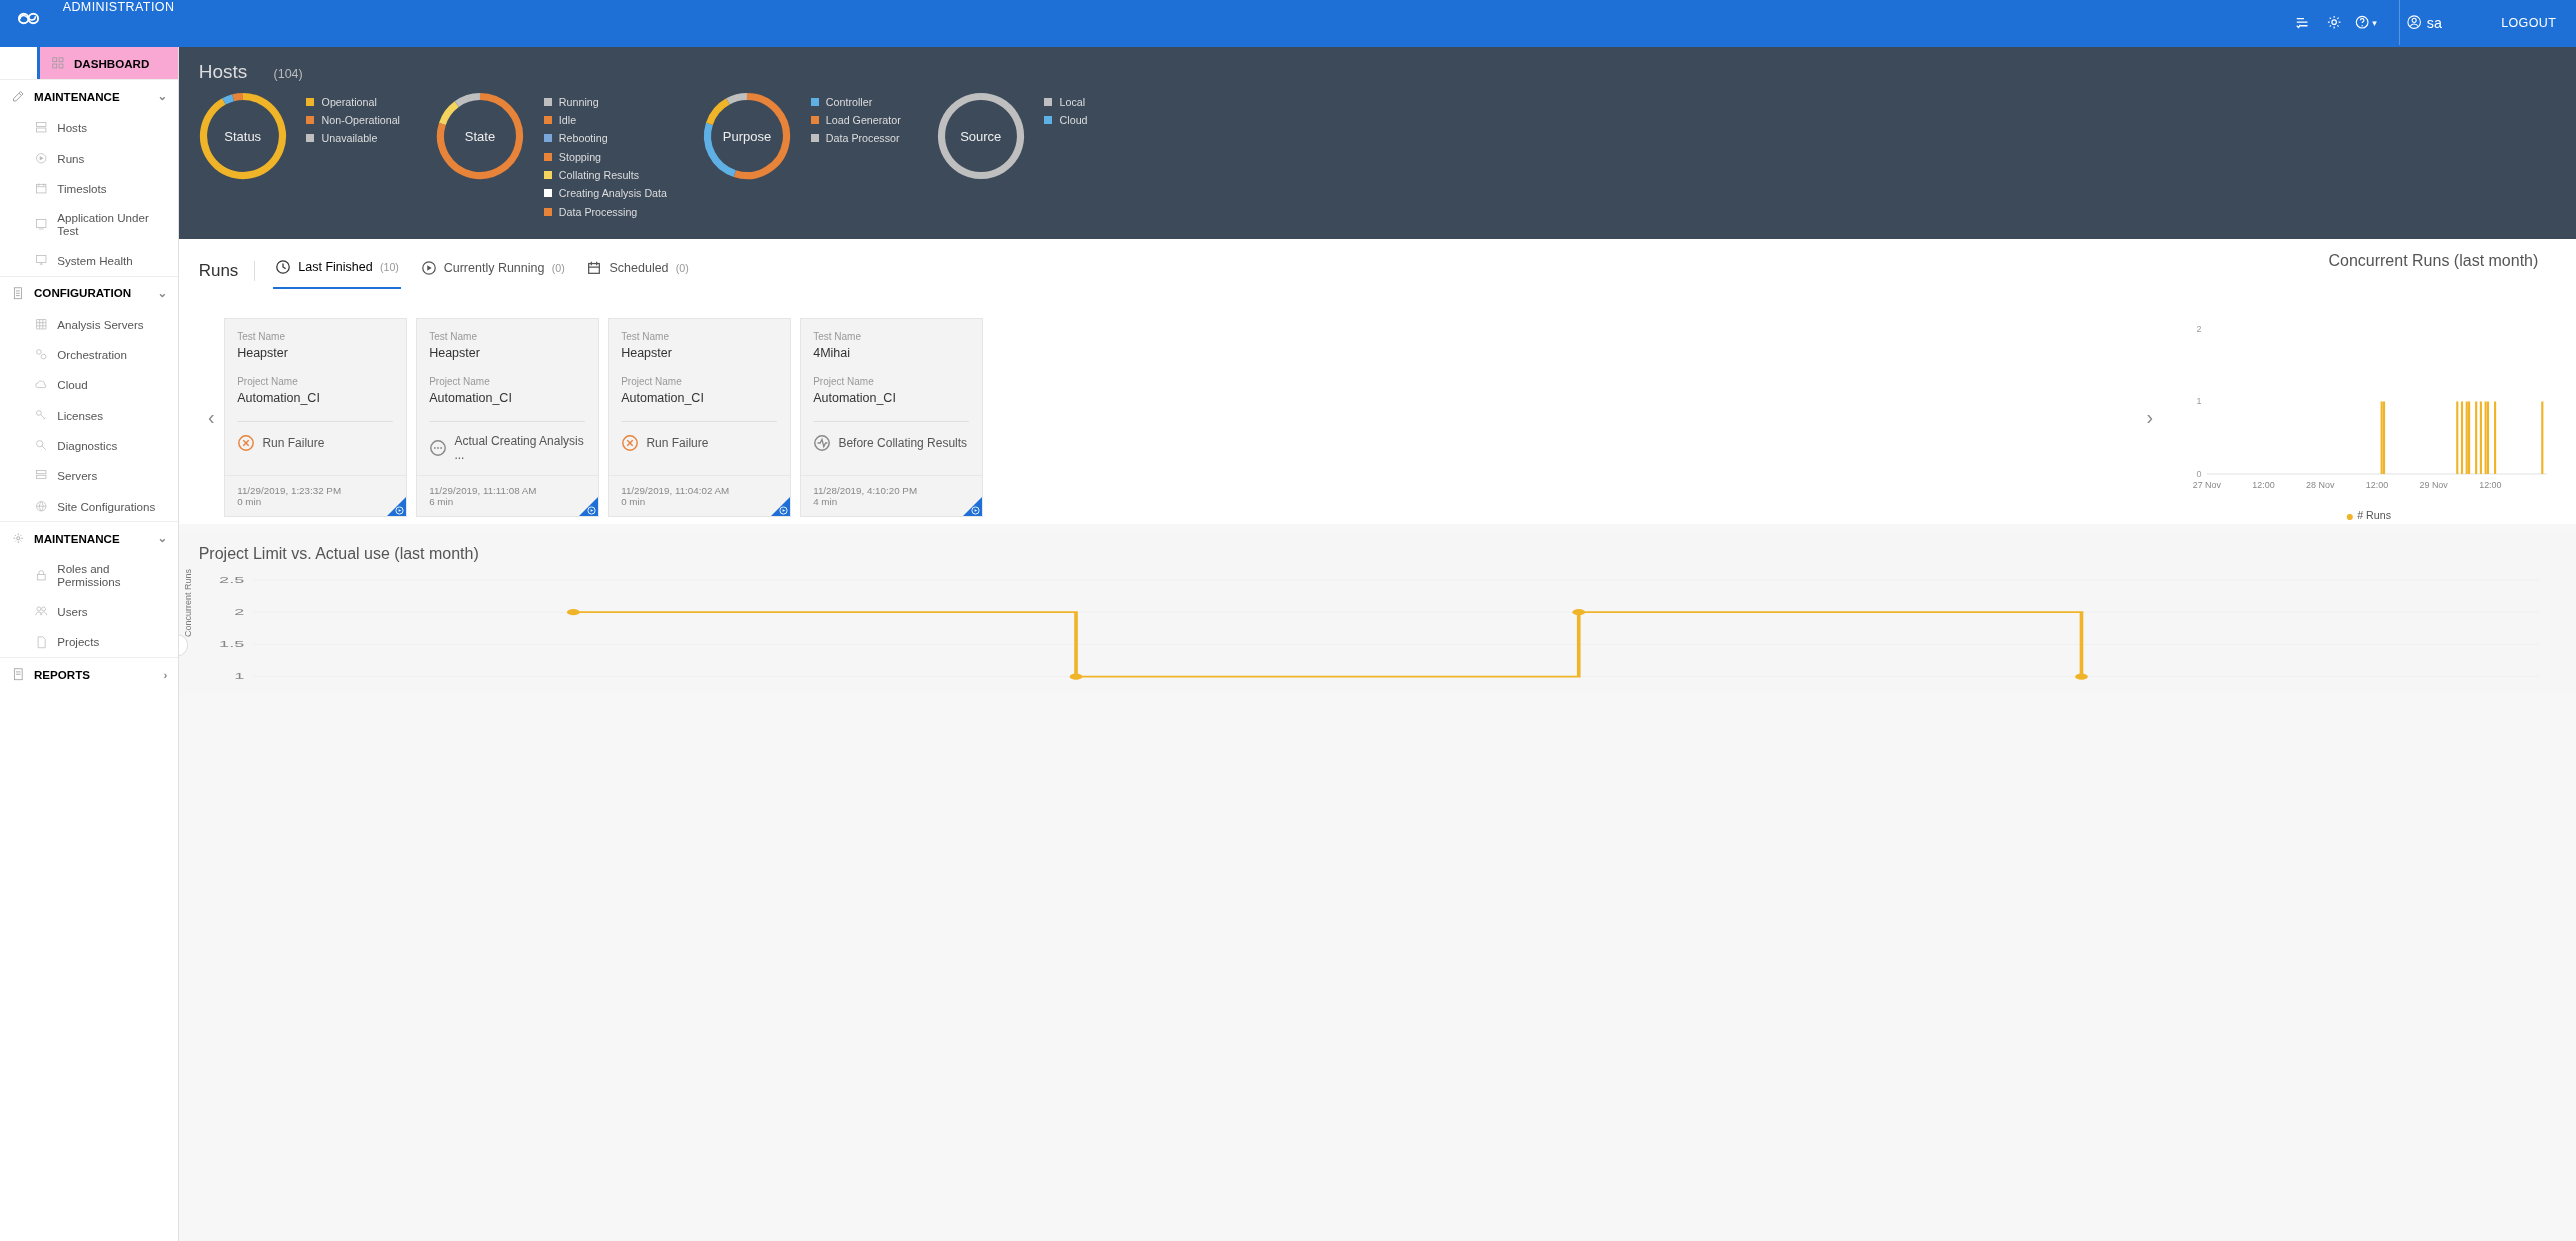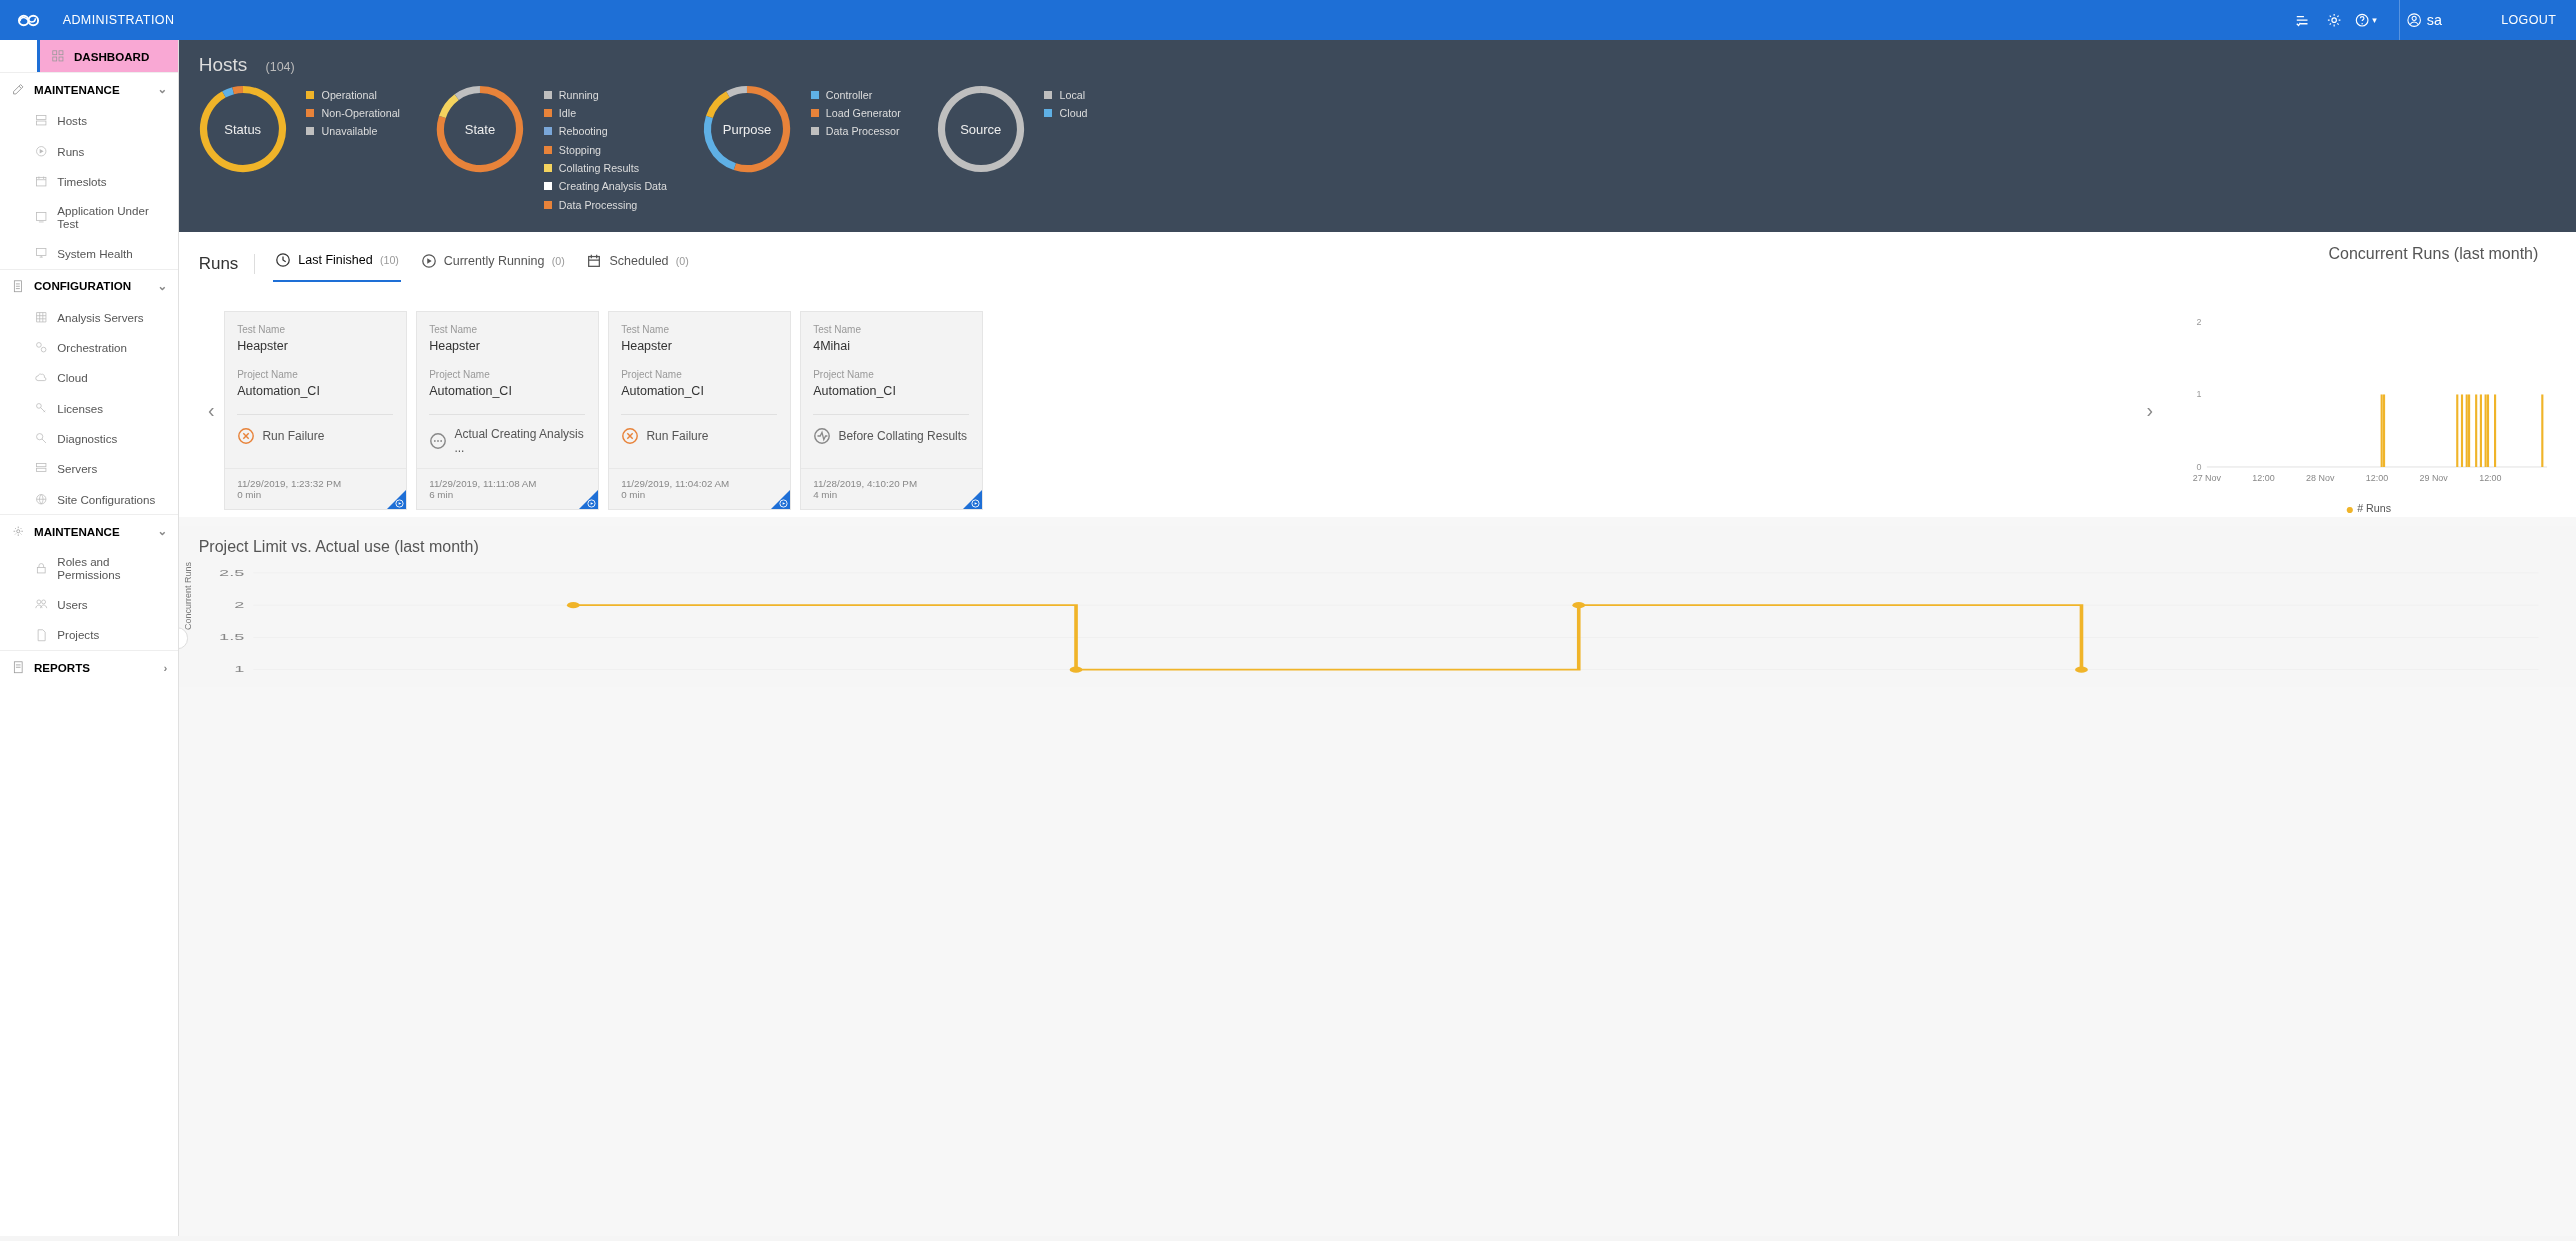--- a/index.html
+++ b/index.html
@@ -1,18 +1,18 @@
 <!DOCTYPE html>
 <html style="font-size:14.3px"><head>
 <meta charset="utf-8">
 <style>
 * { margin: 0; padding: 0; box-sizing: border-box; font-family: -apple-system, BlinkMacSystemFont, "Segoe UI", Arial, sans-serif; }
 body { background: #f5f5f5; color: #333; }
 
-.topbar { background: #1e6fd6; color: #fff; height: 40px; display: flex; align-items: center; padding: 0 10.7px; }
+.topbar { background: #1e6fd6; color: #fff; height: 47px; display: flex; align-items: flex-start; padding: 0 10.7px; }
 .logo-box { width: 36px; height: 36px; display: flex; align-items: center; justify-content: center; }
 .logo-svg { width: 23px; height: 23px; }
 .topbar-title { margin-left: 16px; font-size: 12.5px; letter-spacing: 0.4px; font-weight: 500; }
 .topbar-spacer { flex: 1; }
 .topbar-icons { display: flex; align-items: center; gap: 16px; }
 .topbar-icon { width: 16px; height: 16px; display: flex; align-items: center; justify-content: center; cursor: pointer; }
 .topbar-user { display: flex; align-items: center; gap: 5.4px; padding: 0 7.2px; cursor: pointer; border-left: 0.9px solid rgba(255,255,255,0.25); margin-left: 9px; height: 45px; }
 .topbar-logout { margin-left: 36px; margin-right: 9px; font-size: 12.5px; letter-spacing: 0.4px; cursor: pointer; }
 
 .layout { display: flex; height: calc(100vh - 45px); }
@@ -23,21 +23,21 @@
 .side-item.header { font-weight: 700; color: #000; border-top: 0.9px solid #eee; padding: 9px 10.7px; }
 .side-item.header.first { border-top: none; }
 .side-icon { width: 14.3px; height: 14.3px; display: flex; align-items: center; justify-content: center; color: #999; flex-shrink: 0; }
 .side-chevron { margin-left: auto; color: #888; }
 .side-sub { padding-left: 34px; font-size: 11.6px; color: #555; }
 
 .main { flex: 1; overflow-y: auto; background: #f7f7f7; }
 
 .hosts-panel { background: #3d4a5a; color: #ddd; padding: 14.3px 19.7px 21.5px 19.7px; }
 .hosts-title { font-size: 19px; font-weight: 300; }
-.hosts-title .count { font-size: 12.5px; color: #bbb; margin-left: 13px; }
+.hosts-title .count { font-size: 12.5px; color: #bbb; margin-left: 21px; }
 .donut-row { display: flex; gap: 36px; margin-top: 9px; flex-wrap: wrap; }
 .donut-block { display: flex; align-items: flex-start; gap: 19.7px; }
 .donut { width: 88px; height: 88px; position: relative; flex-shrink: 0; }
 .donut-label { position: absolute; top: 50%; left: 50%; transform: translate(-50%,-50%); font-size: 13px; color: #eee; }
 .legend { display: flex; flex-direction: column; gap: 6.3px; font-size: 10.7px; padding-top: 3.6px; }
 .legend-item { display: flex; align-items: center; gap: 7.2px; }
 .legend-sq { width: 8px; height: 8px; flex-shrink: 0; }
 
 .runs-section { background: #fff; padding: 12.5px 19.7px 0 19.7px; }
 .runs-header { display: flex; align-items: center; gap: 18px; }

